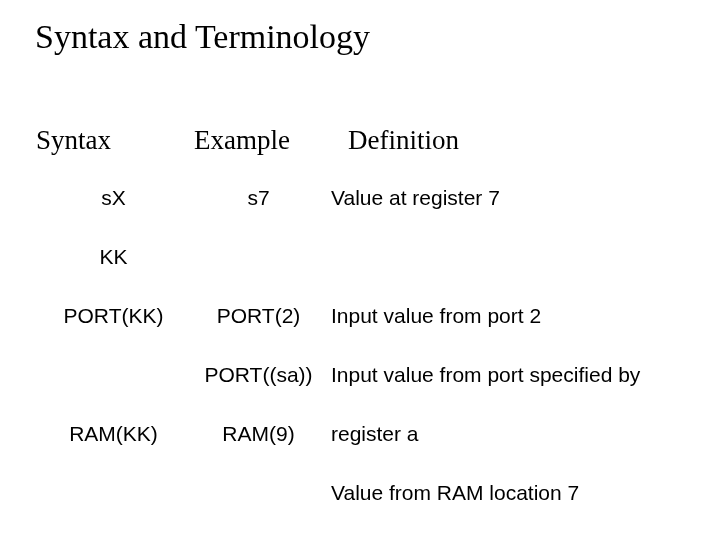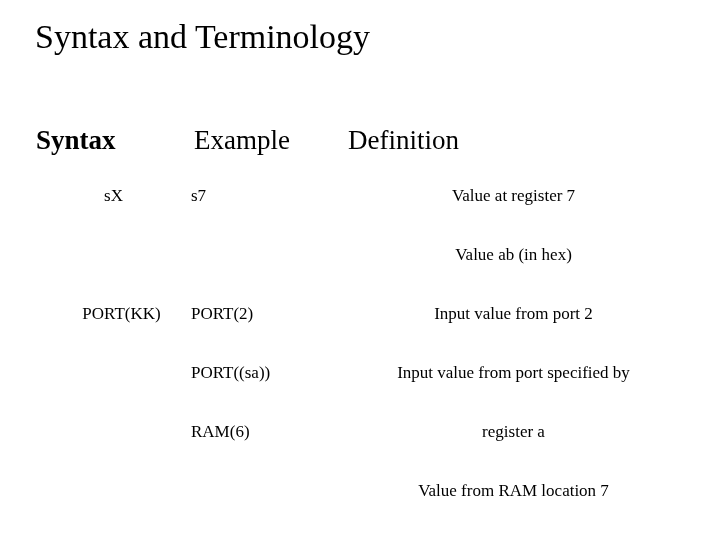--- a/index.html
+++ b/index.html
@@ -27,35 +27,35 @@
     font-weight: 400;
     padding-left: 35px;
   }
   .headers {
     position: absolute;
     top: 125px;
     left: 36px;
     width: 660px;
     font-size: 27px;
   }
-  .hdr-syntax { position:absolute; left:0px;font-weight:bold; }
+  .hdr-syntax { position:absolute; left:0px; }
   .hdr-example { position:absolute; left:158px; }
   .hdr-definition { position:absolute; left:312px;text-align:center; }
   .rows {
     position: absolute;
     top: 186px;
     left: 36px;
     width: 660px;
-    font-family: Liberation Serif, serif;
-    font-size: 17px;
+    font-family: Liberation Sans, sans-serif;
+    font-size: 21px;
   }
   .row { position: relative; height: 59px; }
-  .c1 { position:absolute; left:8px;   width:155px; text-align:center; }
-  .c2 { position:absolute; left:155px; width:135px; text-align:left; }
-  .c3 { position:absolute; left:295px; width:365px; text-align:center; }
+  .c1 { position:absolute; left:0px;   width:155px; text-align:center; }
+  .c2 { position:absolute; left:155px; width:135px; text-align:center; }
+  .c3 { position:absolute; left:295px; width:365px; text-align:left; }
   
   .row.r0 .c1, .row.r1 .c1 { left:0px; }
 </style>
 </head>
 <body>
 
 <div class="slide">
 
   <div class="title">Syntax and Terminology</div>
 
@@ -65,33 +65,34 @@
     <span class="hdr-definition">Definition</span>
   </div>
 
   <div class="rows">
     <div class="row r0">
       <span class="c1">sX</span>
       <span class="c2">s7</span>
       <span class="c3">Value at register 7</span>
     </div>
     <div class="row r1">
-      <span class="c3">Value ab (in hex)</span>
+      <span class="c1">KK</span>
     </div>
     <div class="row r2">
       <span class="c1">PORT(KK)</span>
       <span class="c2">PORT(2)</span>
       <span class="c3">Input value from port 2</span>
     </div>
     <div class="row r3">
       <span class="c2">PORT((sa))</span>
       <span class="c3">Input value from port specified by</span>
     </div>
     <div class="row r4">
-      <span class="c2">RAM(6)</span>
+      <span class="c1">RAM(KK)</span>
+      <span class="c2">RAM(9)</span>
       <span class="c3">register a</span>
     </div>
     <div class="row r5">
       <span class="c1"></span>
       <span class="c2"></span>
       <span class="c3">Value from RAM location 7</span>
     </div>
   </div>
 
 </div>

